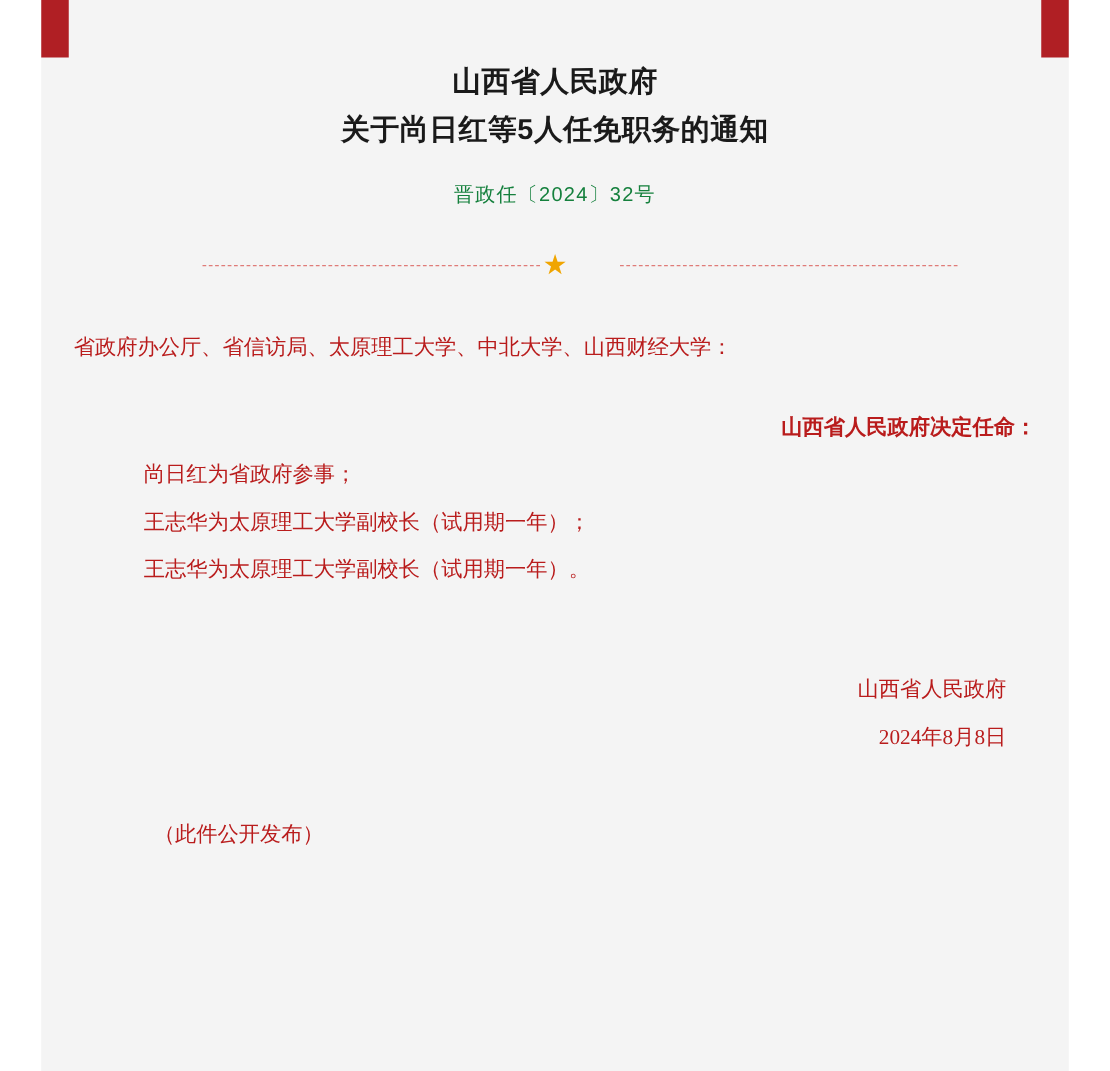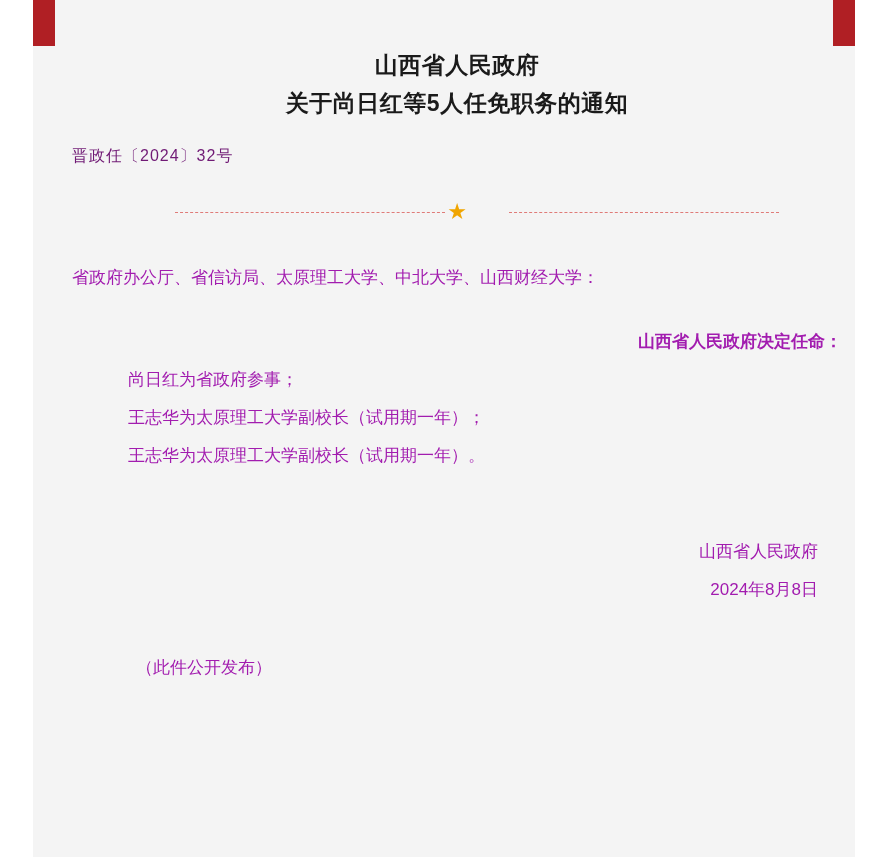--- a/index.html
+++ b/index.html
@@ -41,45 +41,45 @@
     top: 0;
     width: 22px;
     height: 46px;
     background: #b01f24;
   }
   .corner-left  { left: 33px; }
   .corner-right { left: 833px; }
 
   .inner {
     position: absolute;
-    left: 46px;
+    left: 33px;
     top: 0;
     width: 822px;
     height: 857px;
     box-sizing: border-box;
     padding: 0 26px;
   }
 
   .title-block {
     padding-top: 46px;
     text-align: center;
   }
   .title-line {
     font-size: 23px;
     font-weight: bold;
     color: #1a1a1a;
     line-height: 38px;
     letter-spacing: 0.5px;
   }
 
   .doc-number {
-    text-align: left;
+    text-align: center;
     margin-top: 24px;
     font-size: 16px;
-    color: #701a75;
+    color: #15803d;
     letter-spacing: 1px;
   }
 
   
   .divider {
     position: relative;
     margin-top: 34px;
     height: 22px;
   }
   .dash {
@@ -98,21 +98,22 @@
     transform: translateX(-50%);
     color: #f0a500;
     font-size: 22px;
     line-height: 22px;
   }
 
   .body-text {
     margin-top: 36px;
     font-size: 17px;
     line-height: 38px;
-    color: #a21caf;
+    color: #b91c1c;
+    font-family: Liberation Serif, serif;
   }
   .addressee {
     padding-left: 0px;
   }
   .section {
     margin-top: 26px;
     padding-left: 56px;
   }
   .section-heading {
     font-weight: bold;

